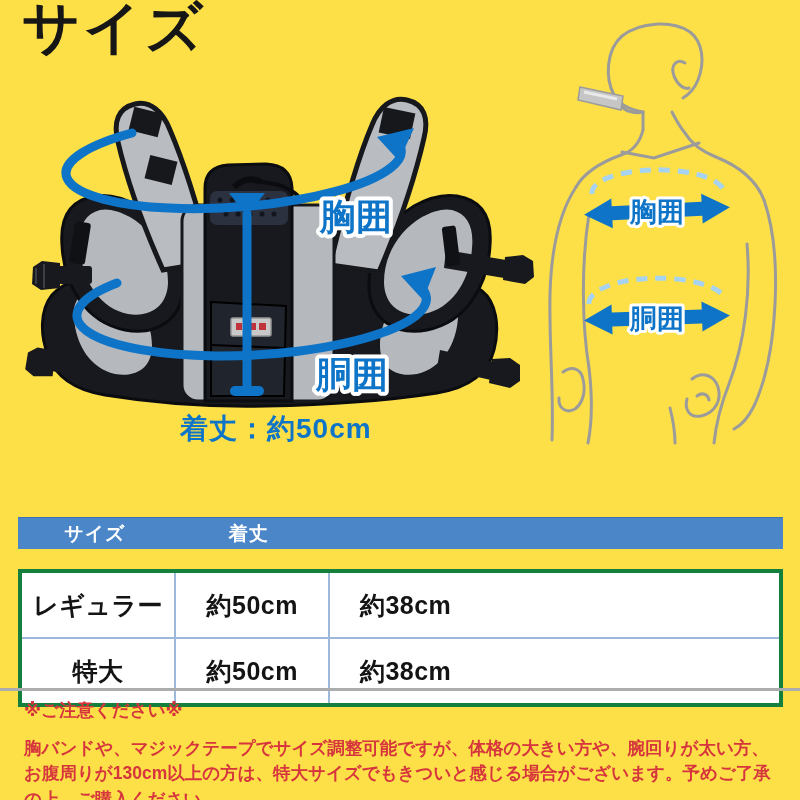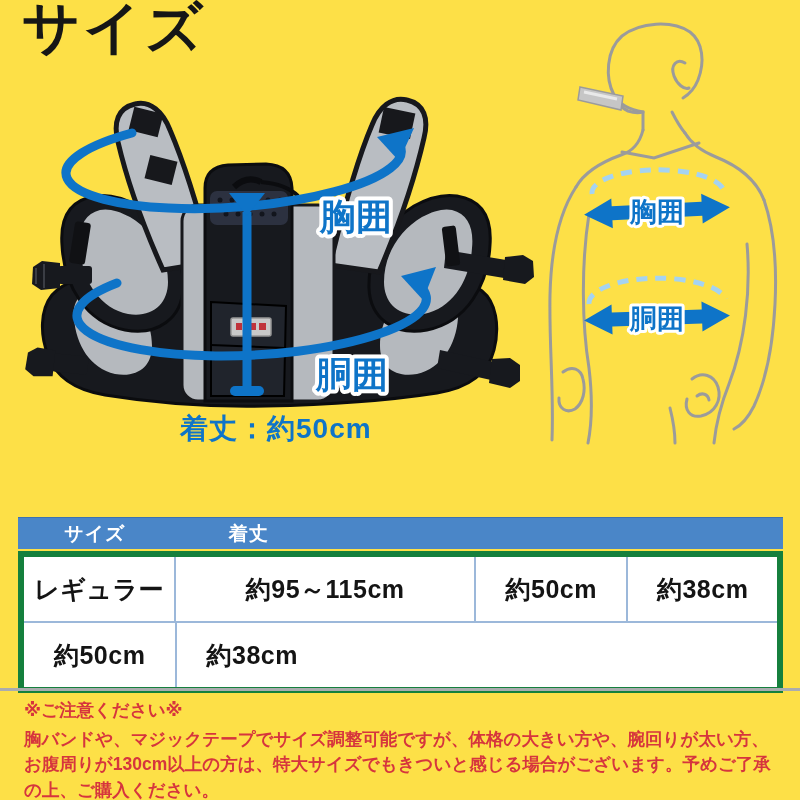--- a/index.html
+++ b/index.html
@@ -26,33 +26,33 @@
   .body-label{
     font-size:27px;font-weight:900;fill:#0e74c8;text-anchor:middle;
     stroke:#ffffff;stroke-width:6px;paint-order:stroke;stroke-linejoin:round;
     font-family:"Liberation Sans","DejaVu Sans",sans-serif;
   }
   
   .size-table{position:absolute;left:18px;top:517px;width:765px;}
   .t-header{display:flex;height:31px;background:#4a86c8;align-items:center;border-top:1px solid #3c72b0;}
   .th{color:#ffffff;font-weight:bold;font-size:19px;text-align:center;letter-spacing:1px;}
   .c1{width:20.1%;}.c2{width:39.9%;}.c3{width:20.1%;}.c4{width:19.9%;}
-  .t-body{margin-top:2px;border:6px solid #15803d;background:#fff;}
+  .t-body{margin-top:20px;border:4px solid #15803d;background:#fff;}
   .t-row{display:flex;height:64px;background:#fff;}
   .t-row + .t-row{border-top:2px solid #9cb8da;}
   .td{display:flex;align-items:center;justify-content:center;
       font-weight:bold;font-size:25px;color:#141414;letter-spacing:0.5px;}
   .td:not(:last-child){border-right:2px solid #9cb8da;}
   
   .divider{position:absolute;left:0;top:688px;width:800px;height:3px;background:#aaacae;}
   
   .notes{position:absolute;left:24px;top:698px;width:760px;color:#d6353d;
          font-size:17.5px;font-weight:600;line-height:1.47;}
   .notes p{margin:0;}
-  .notes .n-title{margin-bottom:3px;}
+  .notes .n-title{margin-bottom:12px;}
 </style>
 </head>
 <body>
 
 <div class="stage">
 
   <h1 class="page-title">サイズ</h1>
 
   <svg class="abs" style="left:20px;top:60px" width="520" height="390" viewBox="20 60 520 390">
 
@@ -180,25 +180,25 @@
   </svg>
 
   <div class="size-table">
     <div class="t-header">
       <div class="th c1">サイズ</div>
       <div class="th c3">着丈</div>
     </div>
     <div class="t-body">
       <div class="t-row">
         <div class="td c1">レギュラー</div>
-        <div class="td c2">約95～115cm</div>
         <div class="td c3">約50cm</div>
         <div class="td c4">約38cm</div>
       </div>
       <div class="t-row">
+        <div class="td c1">特大</div>
         <div class="td c3">約50cm</div>
         <div class="td c4">約38cm</div>
       </div>
     </div>
   </div>
 
   <div class="divider"></div>
 
   <div class="notes">
     <p class="n-title">※ご注意ください※</p>

